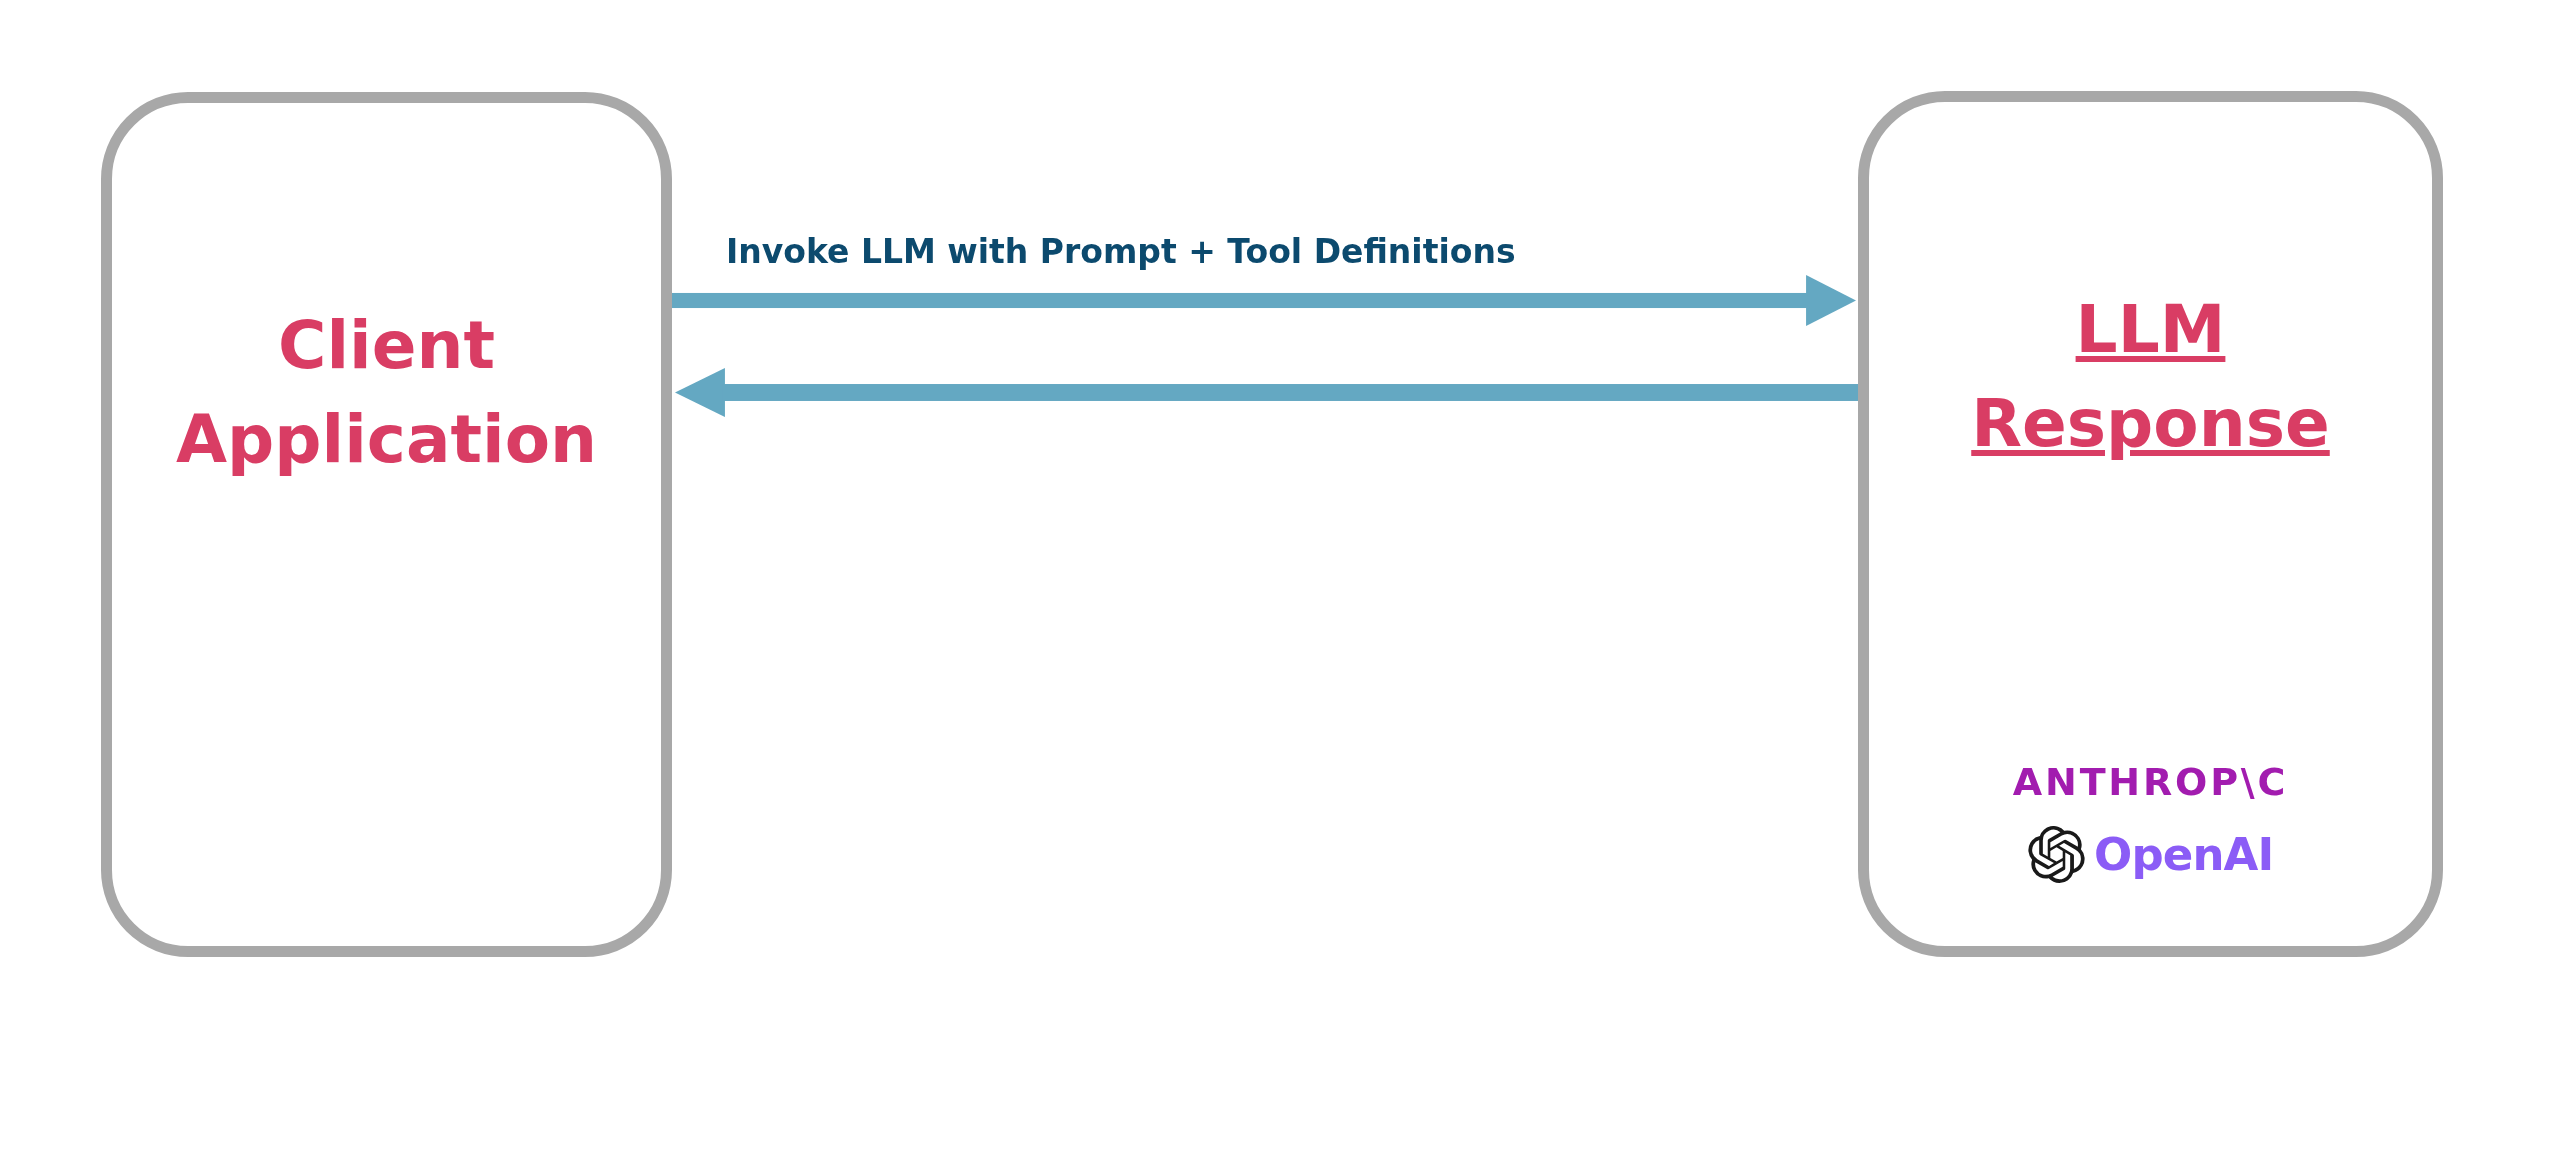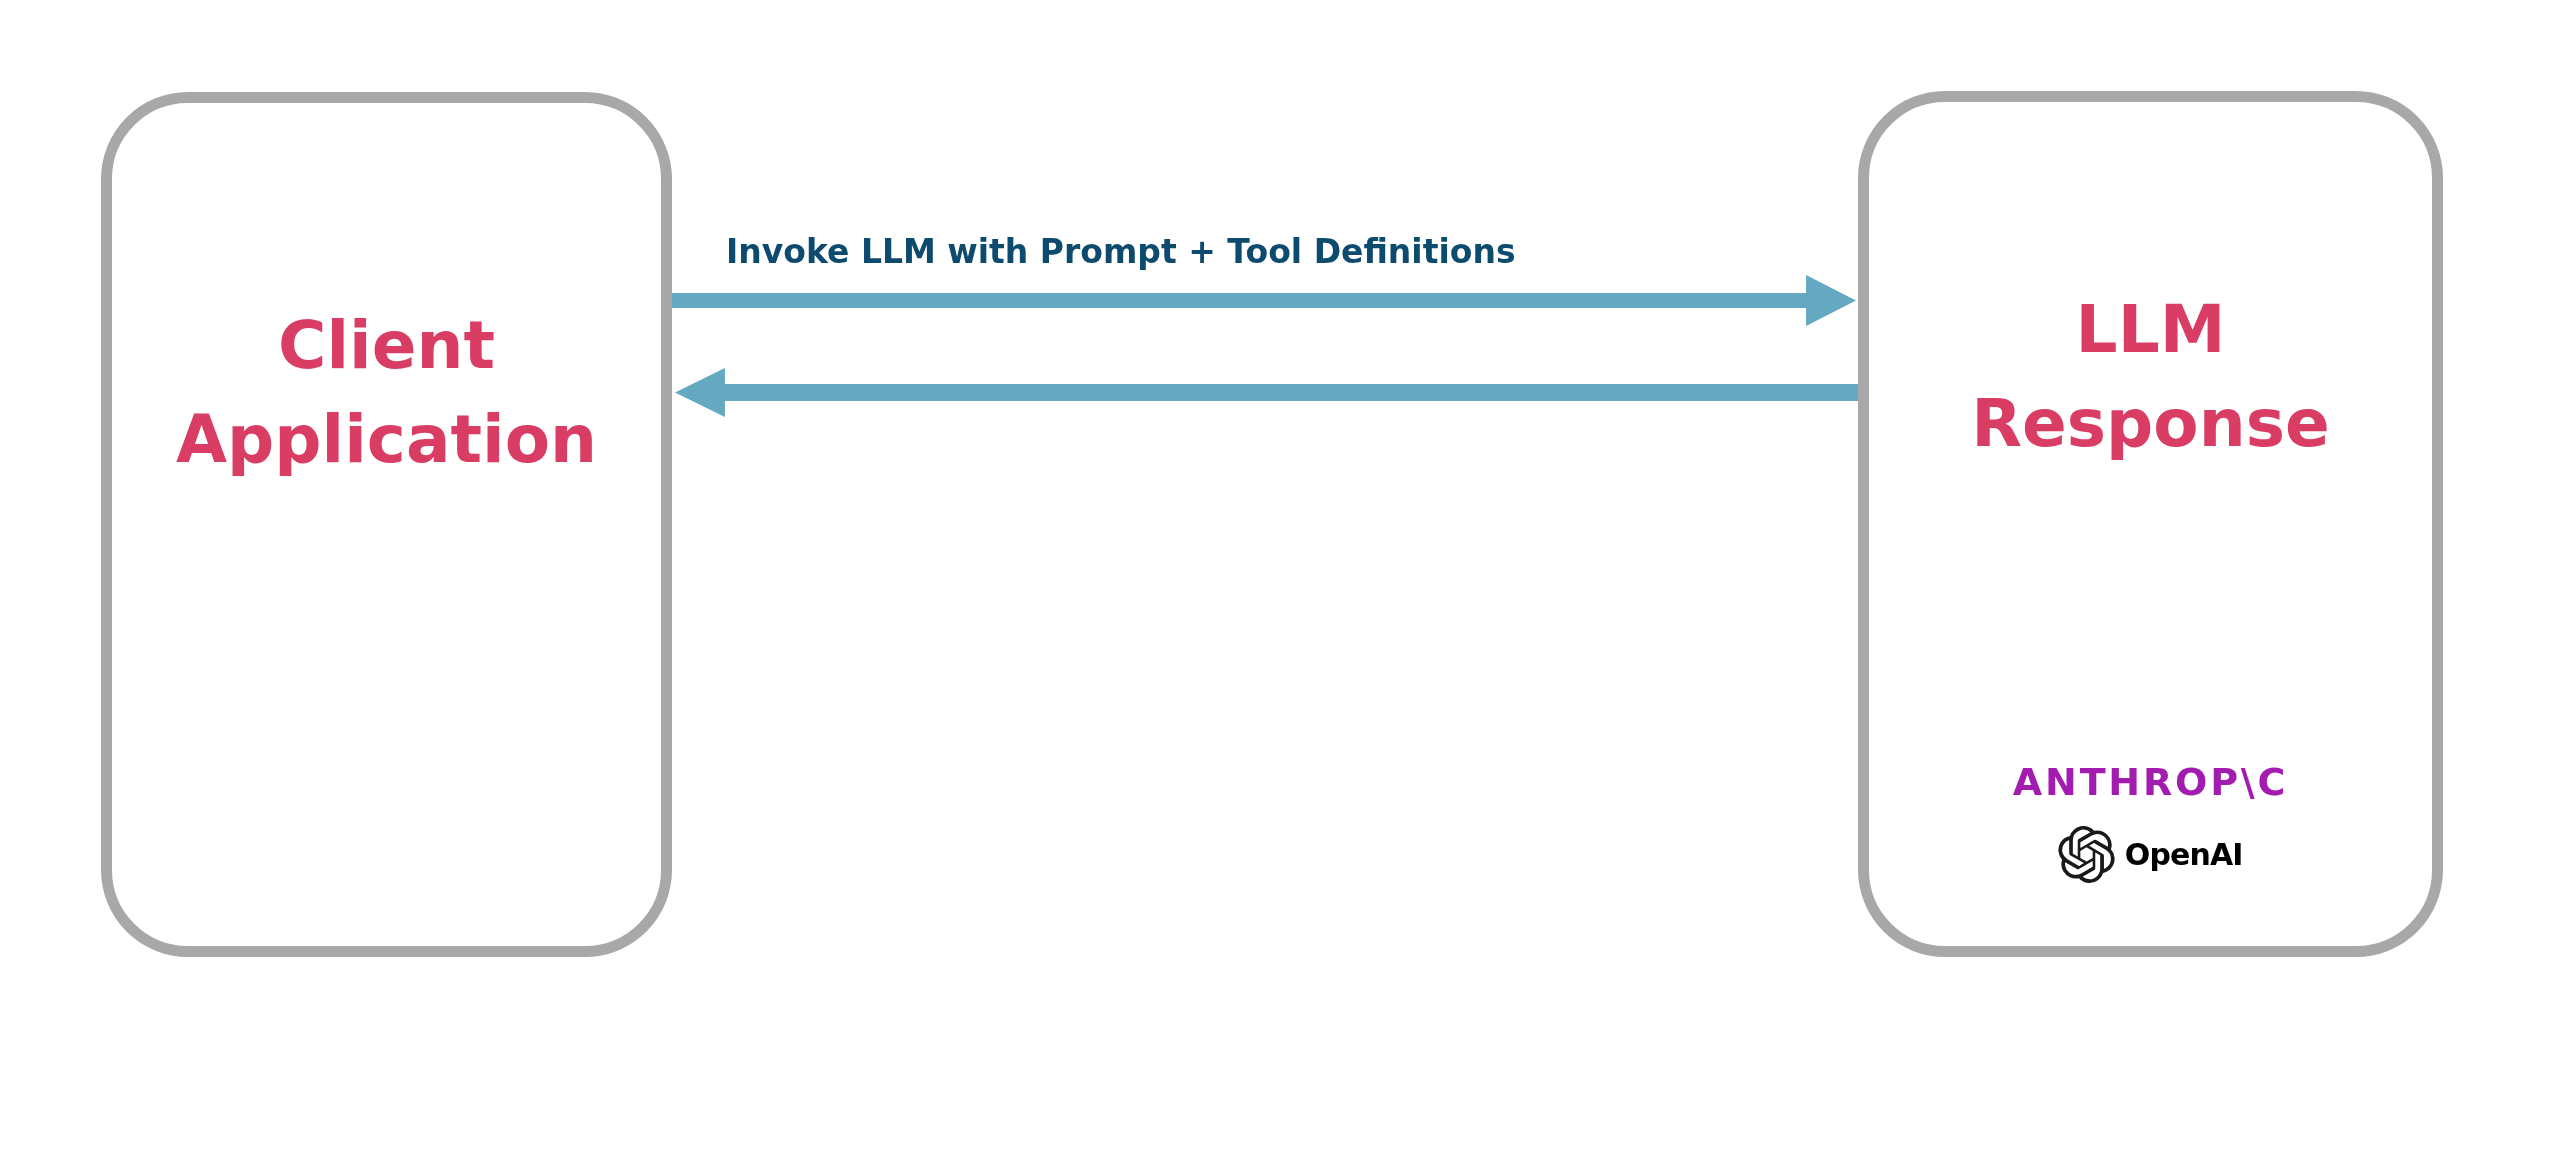--- a/index.html
+++ b/index.html
@@ -41,21 +41,21 @@
     left: 0;
     right: 0;
     text-align: center;
     color: #D93D64;
     font-weight: 700;
     font-size: 66px;
     line-height: 94px;
     letter-spacing: 0px;
   }
   .box-client .box-title { top: 196px; }
-  .box-llm .box-title   { top: 181px; }
+  .box-llm .box-title   { top: 181px; text-decoration: underline; }
 
   
   .anthropic-wordmark {
     position: absolute;
     left: 0;
     right: 0;
     top: 660px;
     text-align: center;
     color: #a21caf;
     font-weight: 800;
@@ -72,23 +72,23 @@
     justify-content: center;
     align-items: center;
     gap: 9.4px;
   }
   .openai-mark {
     width: 57px;
     height: 57px;
     fill: #191919;
   }
   .openai-text {
-    color: #000000;
+    color: #8b5cf6;
     font-weight: 700;
-    font-size: 30px;
+    font-size: 45px;
     letter-spacing: -0.9px;
     line-height: 57px;
   }
 
   
   .arrow-svg { position: absolute; display: block; }
   .arrow-svg .arrow-shape { fill: #64A8C2; }
   .arrow-request  { left: 672px; top: 275px; }
   .arrow-response { left: 675px; top: 368px; }
 

